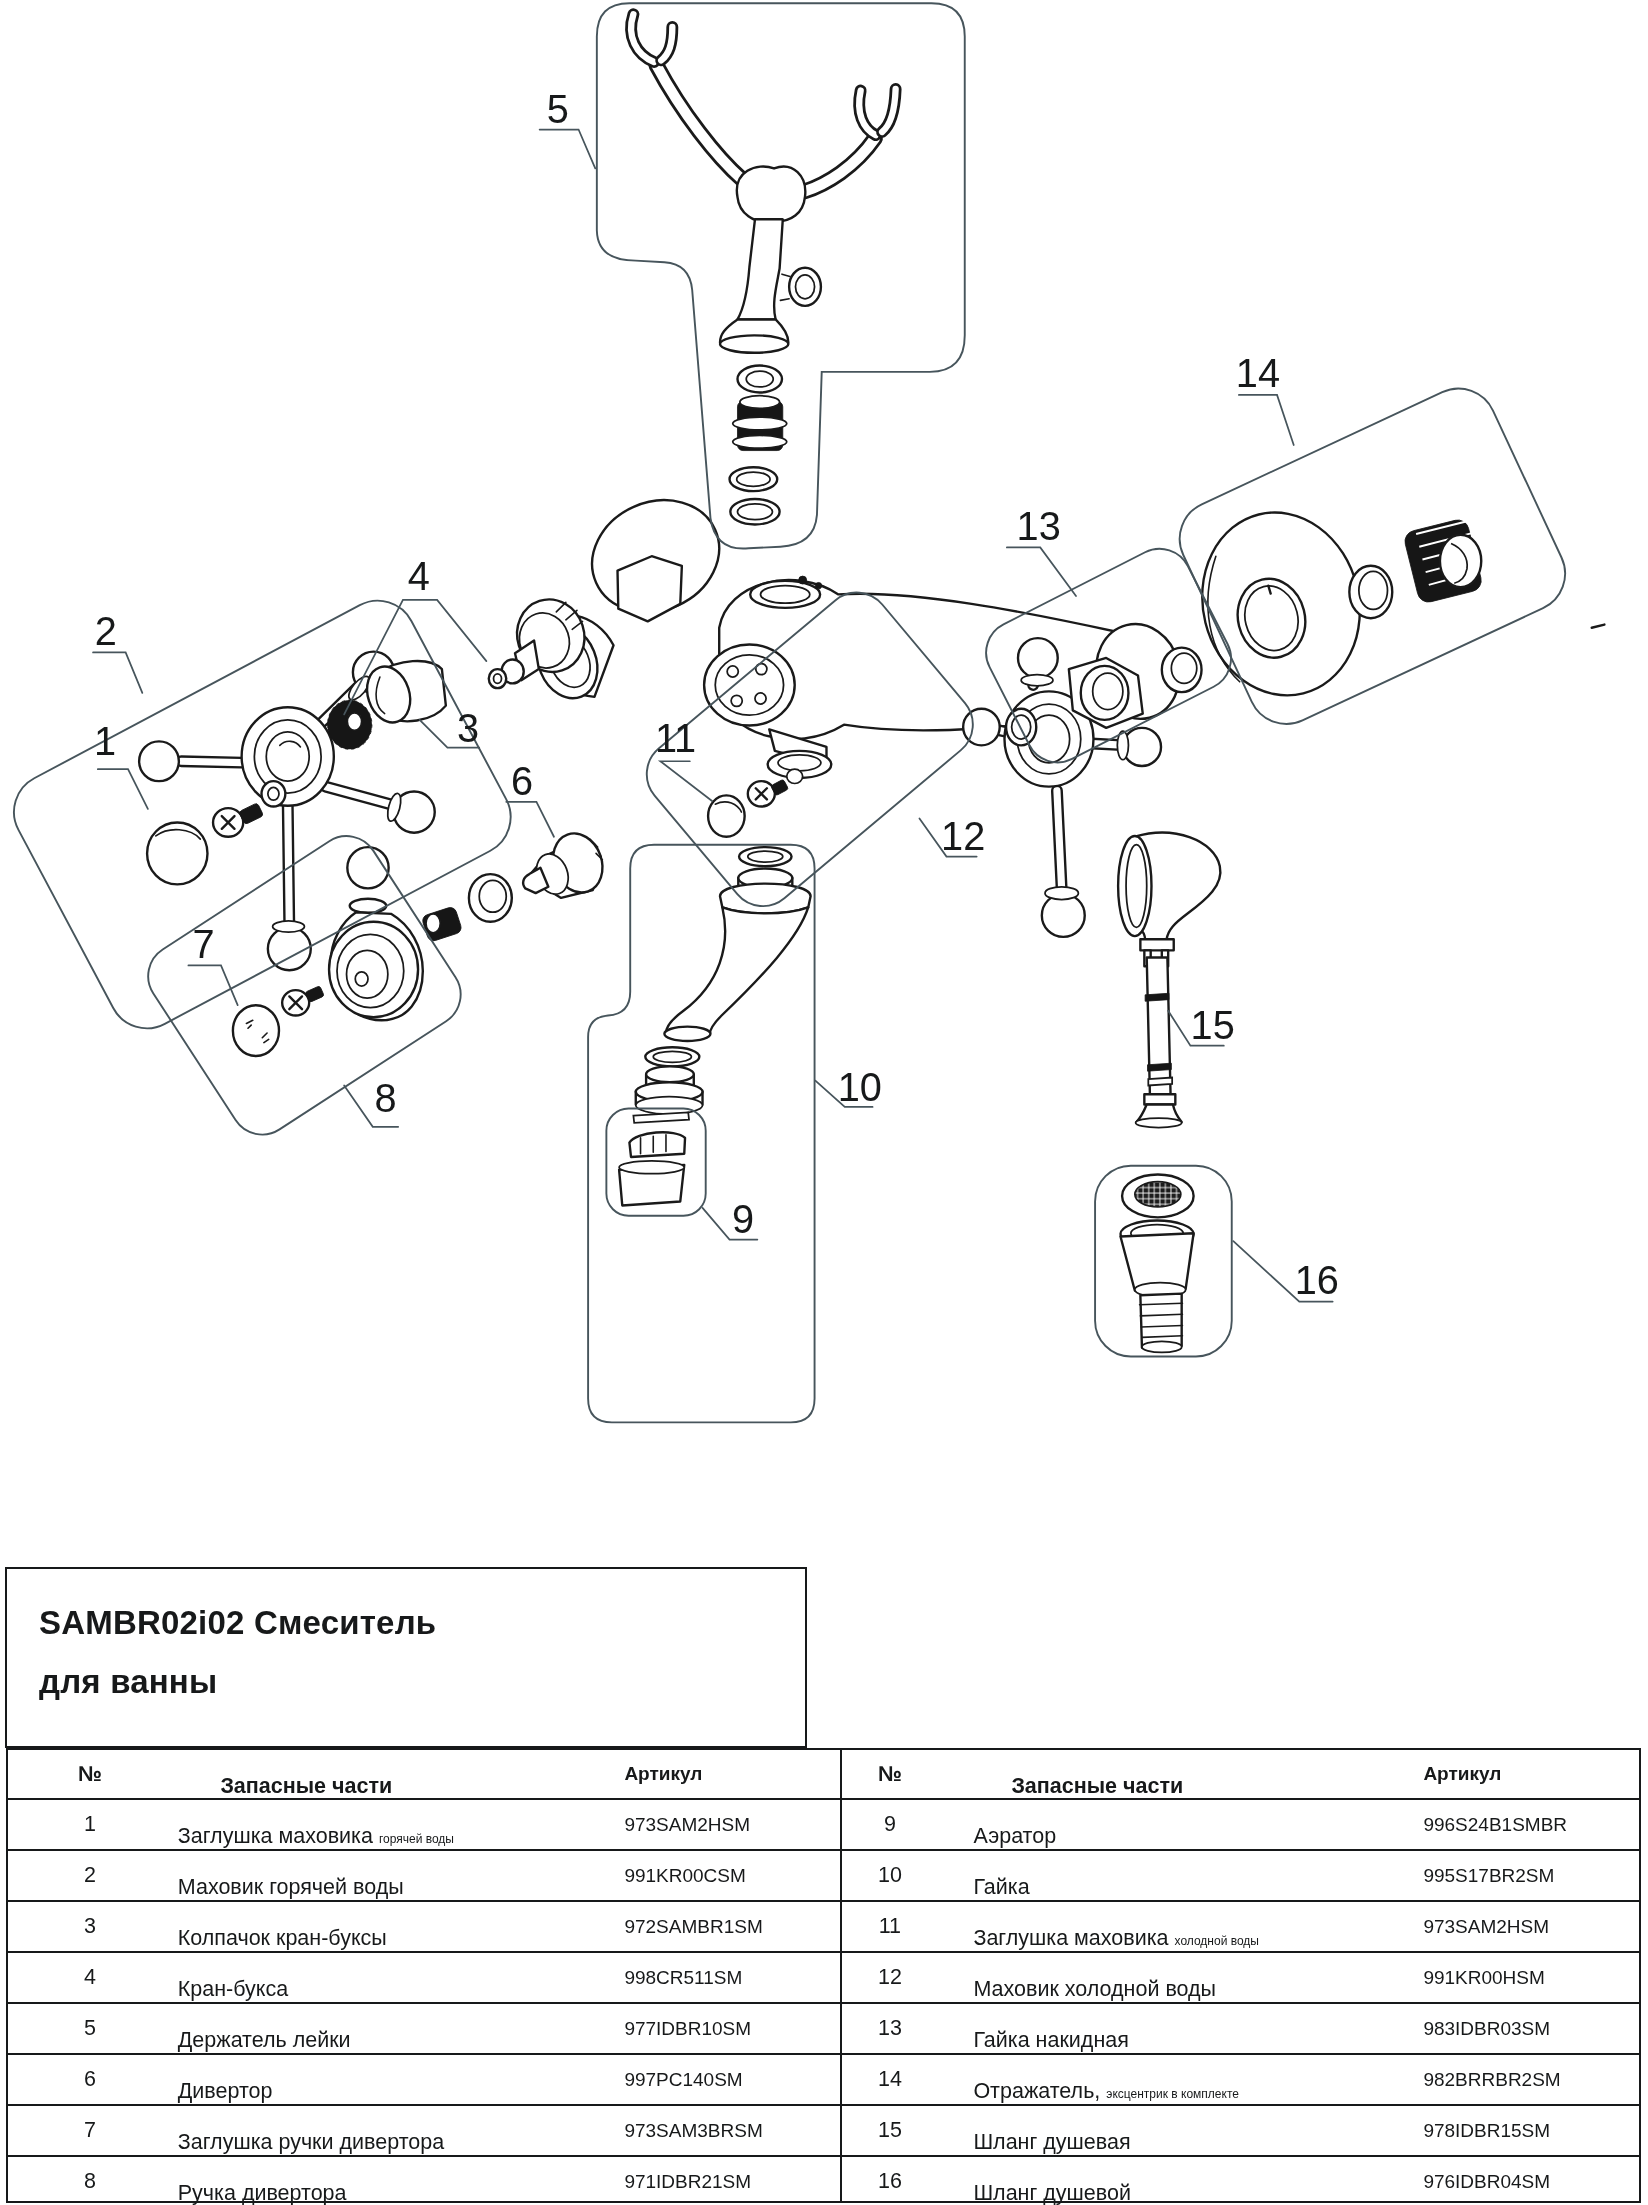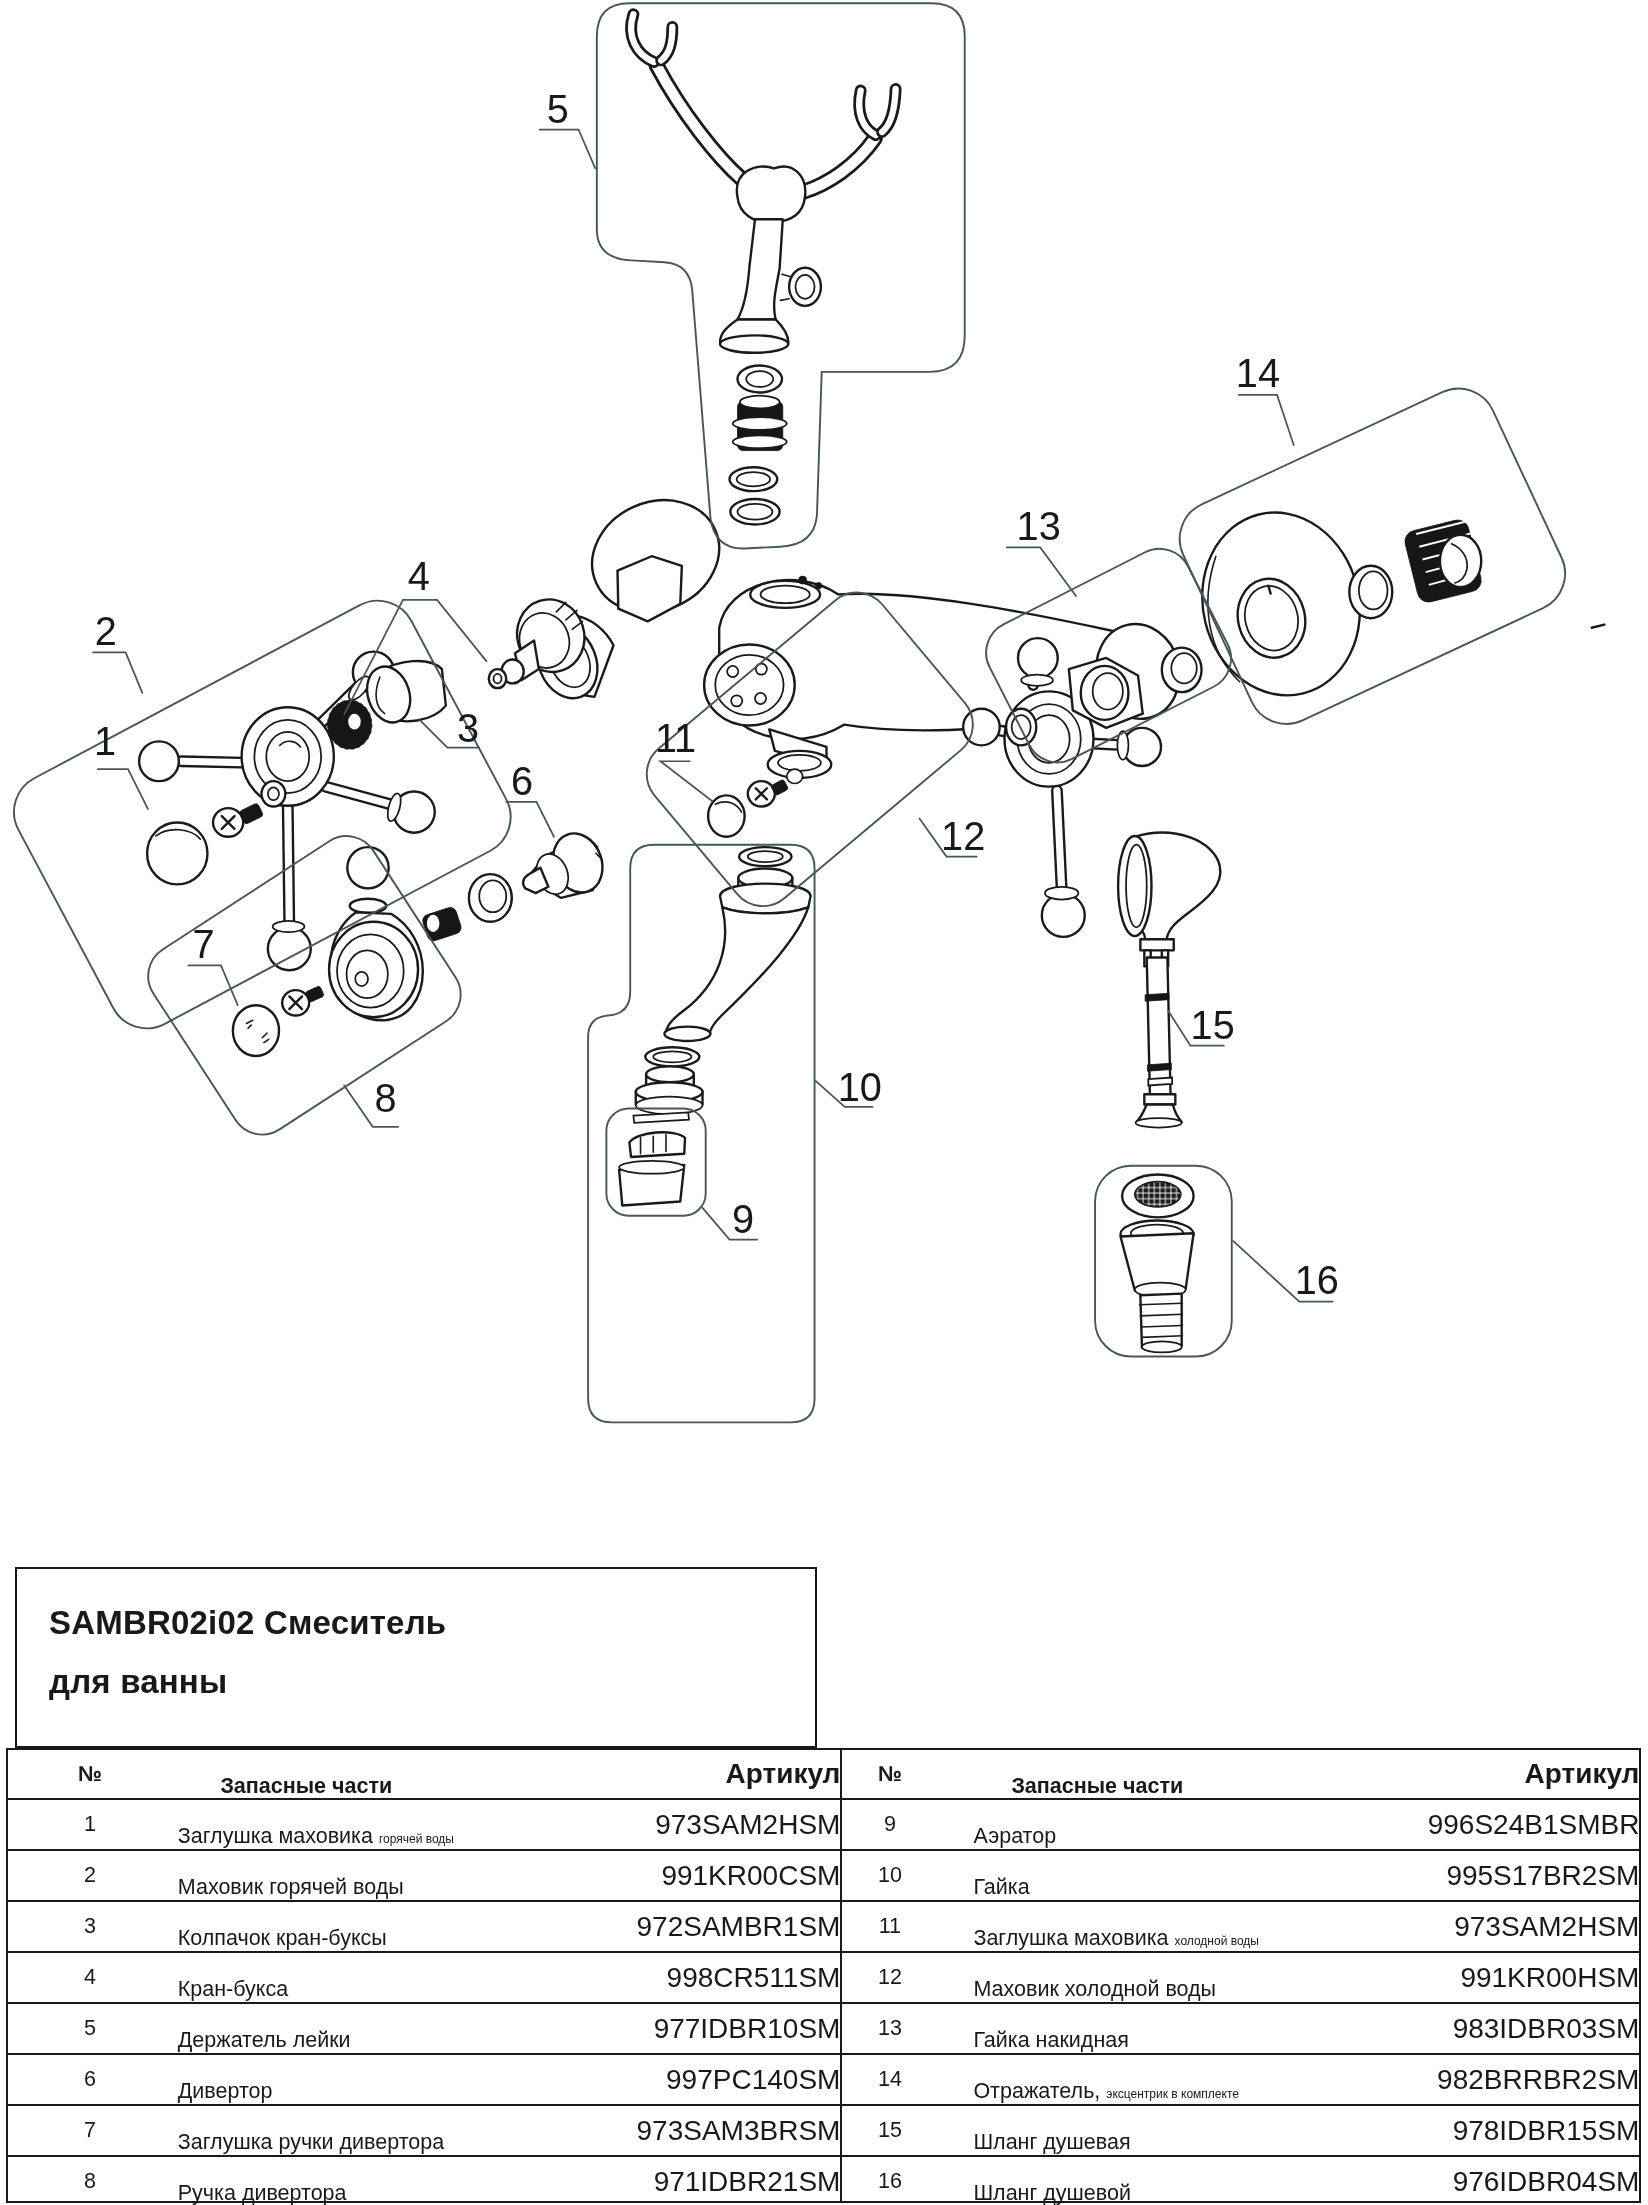--- a/index.html
+++ b/index.html
@@ -13,40 +13,40 @@
   .blk{fill:#161616;stroke:#161616;stroke-width:1;}
   .tubeO{stroke:#1a1a1a;stroke-width:20;fill:none;stroke-linecap:round;}
   .tubeI{stroke:#ffffff;stroke-width:13;fill:none;stroke-linecap:round;}
   .prongO{stroke:#1a1a1a;stroke-width:15;fill:none;stroke-linecap:round;}
   .prongI{stroke:#ffffff;stroke-width:8;fill:none;stroke-linecap:round;}
   .spokeO{stroke:#1a1a1a;stroke-width:15;fill:none;stroke-linecap:round;}
   .spokeI{stroke:#ffffff;stroke-width:9;fill:none;stroke-linecap:round;}
   .box{fill:none;stroke:#47555c;stroke-width:2.4;}
   .ldr{fill:none;stroke:#47555c;stroke-width:2.2;stroke-linecap:round;}
 
-  .title-box{position:absolute;left:15px;top:1567px;width:802px;height:181px;
+  .title-box{position:absolute;left:5px;top:1567px;width:802px;height:181px;
     border:2.4px solid #17191a;box-sizing:border-box;padding:24px 0 0 32px;}
   .title-box .t{font-size:33px;font-weight:600;line-height:59px;letter-spacing:0.2px;}
 
   .parts-table{position:absolute;left:6.4px;top:1748px;width:1635px;height:455px;
     border:2.4px solid #17191a;box-sizing:border-box;display:flex;}
   .half{display:flex;flex-direction:column;box-sizing:border-box;height:100%;}
   .half.left{width:834px;border-right:2.4px solid #17191a;}
   .half.right{flex:1;}
   .trow{display:flex;align-items:center;flex:1;border-top:2.4px solid #17191a;box-sizing:border-box;}
   .trow.head{flex:none;height:48px;border-top:none;font-weight:700;}
   .c-num{flex:none;text-align:center;font-size:21.5px;}
   .left .c-num{width:163px;}
   .right .c-num{width:95px;}
   .c-name{flex:1;font-size:21.5px;white-space:nowrap;overflow:hidden;margin-top:24px;}
   .left .c-name{padding-left:6.4px;}
   .right .c-name{padding-left:36px;}
   .left .head .c-name{padding-left:49px;}
   .right .head .c-name{padding-left:74px;}
-  .c-sku{flex:none;font-size:28px;white-space:nowrap;text-align:right;}
+  .c-sku{flex:none;font-size:19px;white-space:nowrap;}
   .left .c-sku{width:216px;}
   .right .c-sku{width:216px;}
   .note{font-size:12px;}
 </style>
 </head>
 <body>
 
 <svg width="1649" height="1567" viewBox="0 0 2075 1972" style="position:absolute;left:0;top:0">
   <defs>
     <pattern id="mesh" width="7" height="7" patternUnits="userSpaceOnUse">

